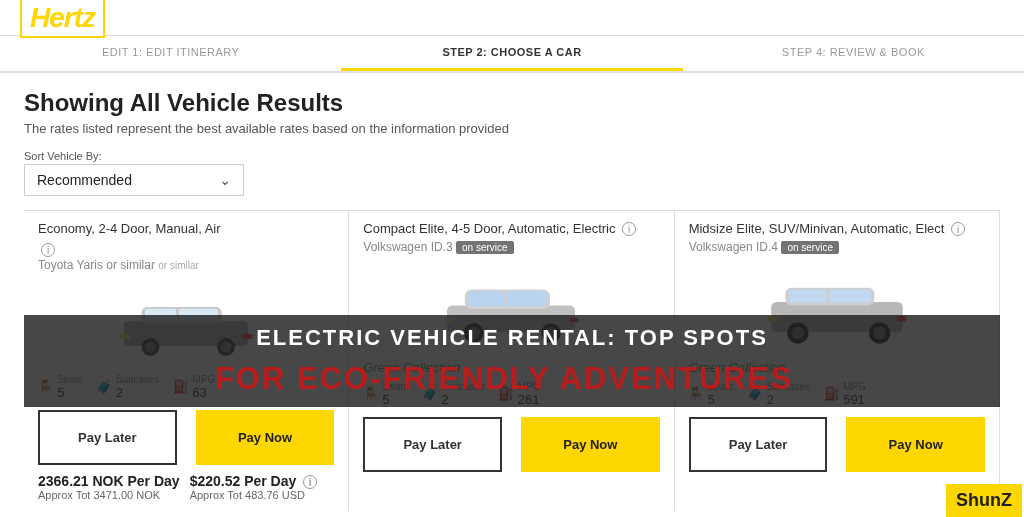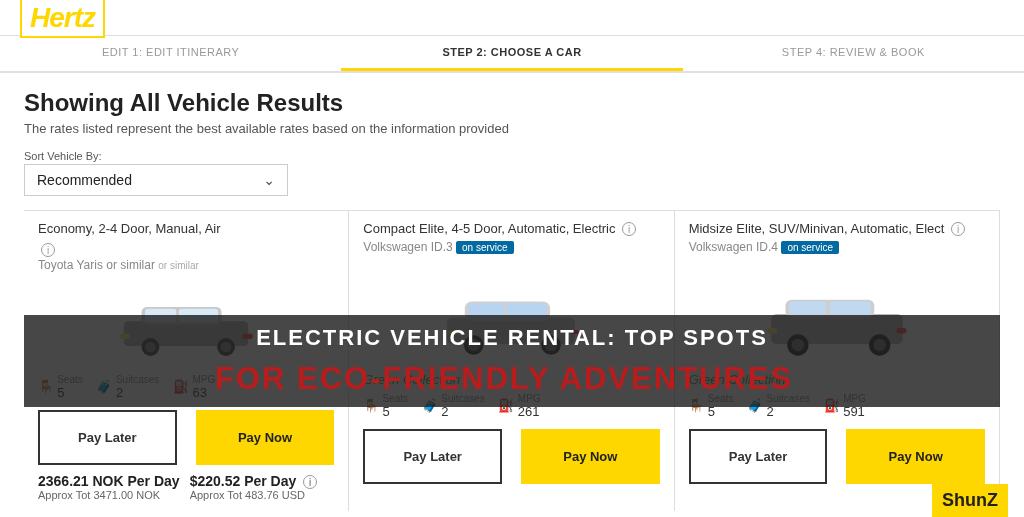--- a/index.html
+++ b/index.html
@@ -69,21 +69,21 @@
     .sort-label {
       font-size: 11px;
       color: #555;
       margin-bottom: 2px;
     }
     .sort-dropdown {
       display: flex;
       align-items: center;
       border: 1px solid #ccc;
       padding: 7px 12px;
-      width: 264px;
+      width: 220px;
       cursor: pointer;
       font-size: 14px;
       color: #222;
       background: #fff;
       justify-content: space-between;
     }
     .sort-dropdown .chevron {
       font-size: 14px;
       color: #555;
     }
@@ -233,38 +233,38 @@
       font-weight: bold;
       text-align: center;
       padding: 4px 16px 10px 0;
       letter-spacing: 2px;
     }
 
     
     .watermark {
       position: absolute;
       bottom: 0;
-      right: 16px;
+      right: 2px;
       background: #FFD700;
       color: #222;
       font-size: 18px;
       font-weight: bold;
       padding: 6px 10px;
       z-index: 20;
     }
 
     
     .available-tag {
       display: inline-block;
-      background: #0369a1;
+      background: #737373;
       color: #fff;
       font-size: 10px;
       padding: 1px 6px;
       border-radius: 2px;
-      margin-bottom: 16px;
+      margin-bottom: 4px;
     }
   </style>
 </head>
 <body>
 
 <div class="header">
   <div class="hertz-logo">Hertz</div>
 </div>
 
 <div class="steps-bar">

